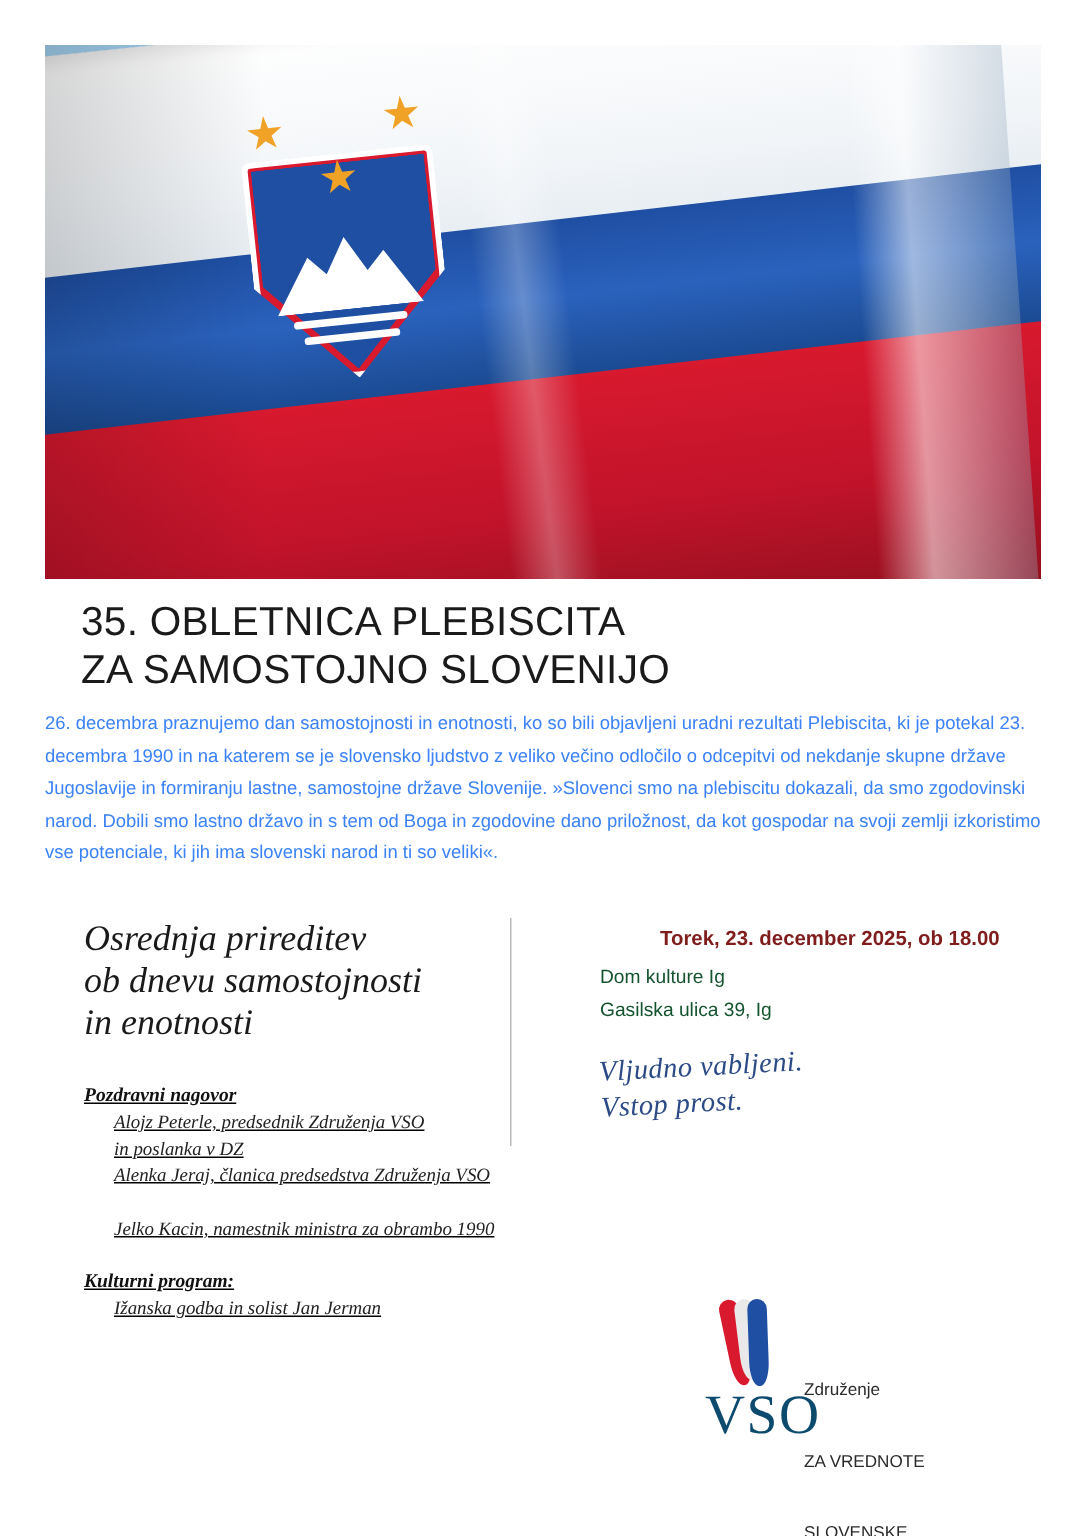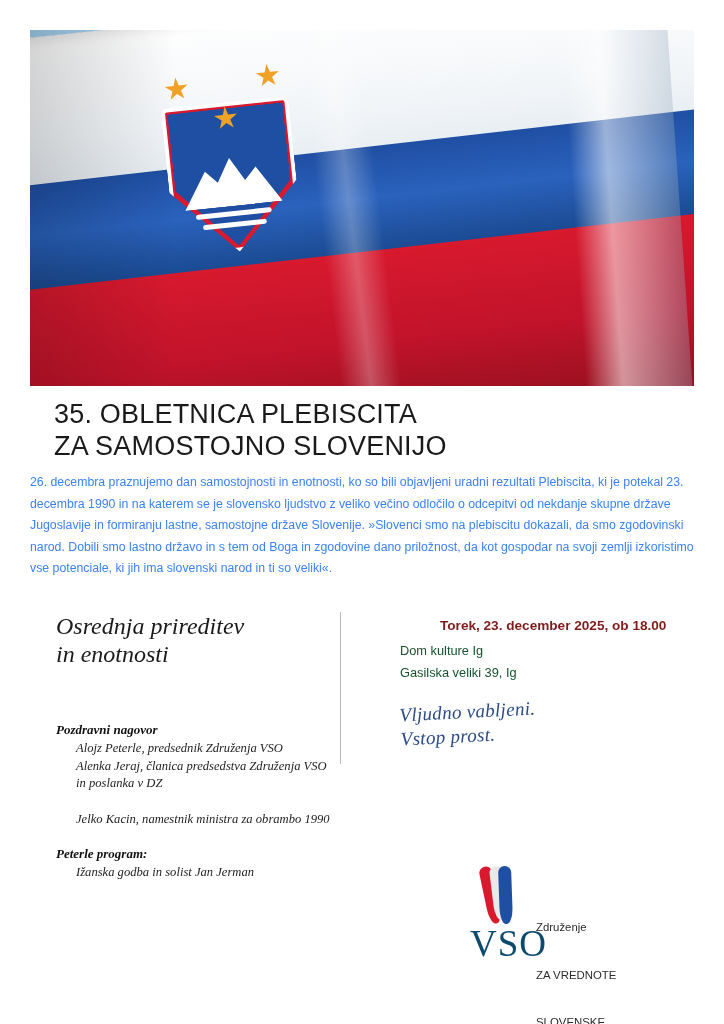--- a/index.html
+++ b/index.html
@@ -177,21 +177,21 @@
     left: 56px;
     top: 612px;
     width: 280px;
     font-family: "Liberation Serif", serif;
     font-style: italic;
     font-size: 24px;
     line-height: 28px;
     color: #1a1a1a;
   }
 
-  .program { position: absolute; left: 56px; top: 722px; width: 300px; }
+  .program { position: absolute; left: 56px; top: 722px; width: 300px; text-decoration: underline; }
   .prog-head {
     font-family: "Liberation Serif", serif;
     font-weight: bold;
     font-style: italic;
     font-size: 13px;
     color: #111;
     margin-bottom: 2px;
   }
   .prog-line {
     font-family: "Liberation Serif", serif;
@@ -309,47 +309,48 @@
     <div>35. OBLETNICA PLEBISCITA</div>
     <div>ZA SAMOSTOJNO SLOVENIJO</div>
   </div>
 
   <p class="intro">26. decembra praznujemo dan samostojnosti in enotnosti, ko so bili objavljeni uradni rezultati Plebiscita, ki je potekal 23. decembra 1990 in na katerem se je slovensko ljudstvo z veliko večino odločilo o odcepitvi od nekdanje skupne države Jugoslavije in formiranju lastne, samostojne države Slovenije. »Slovenci smo na plebiscitu dokazali, da smo zgodovinski narod. Dobili smo lastno državo in s tem od Boga in zgodovine dano priložnost, da kot gospodar na svoji zemlji izkoristimo vse potenciale, ki jih ima slovenski narod in ti so veliki«.</p>
 
   <div class="divider-v"></div>
 
   <div class="event-title">
     <div>Osrednja prireditev</div>
+    <div>ob dnevu samostojnosti</div>
     <div>in enotnosti</div>
   </div>
 
   <div class="program">
 
     <div class="prog-group">
       <div class="prog-head">Pozdravni nagovor</div>
       <div class="prog-line">Alojz Peterle, predsednik Združenja VSO</div>
+      <div class="prog-line">in poslanka v DZ</div>
       <div class="prog-line">Alenka Jeraj, članica predsedstva Združenja VSO</div>
-      <div class="prog-line">in poslanka v DZ</div>
     </div>
 
     <div class="prog-group">
       <div class="prog-line">Jelko Kacin, namestnik ministra za obrambo 1990</div>
     </div>
 
     <div class="prog-group">
-      <div class="prog-head">Peterle program:</div>
+      <div class="prog-head">Kulturni program:</div>
       <div class="prog-line">Ižanska godba in solist Jan Jerman</div>
     </div>
 
   </div>
 
   <div class="when">Torek, 23. december 2025, ob 18.00</div>
   <div class="venue">
     <div>Dom kulture Ig</div>
-    <div>Gasilska veliki 39, Ig</div>
+    <div>Gasilska ulica 39, Ig</div>
   </div>
   <div class="handwritten">
     <div>Vljudno vabljeni.</div>
     <div>Vstop prost.</div>
   </div>
 
   <div class="logo-area">
     <div class="logo-mark">
       <div class="lm-stripe r"></div>
       <div class="lm-stripe w"></div>

